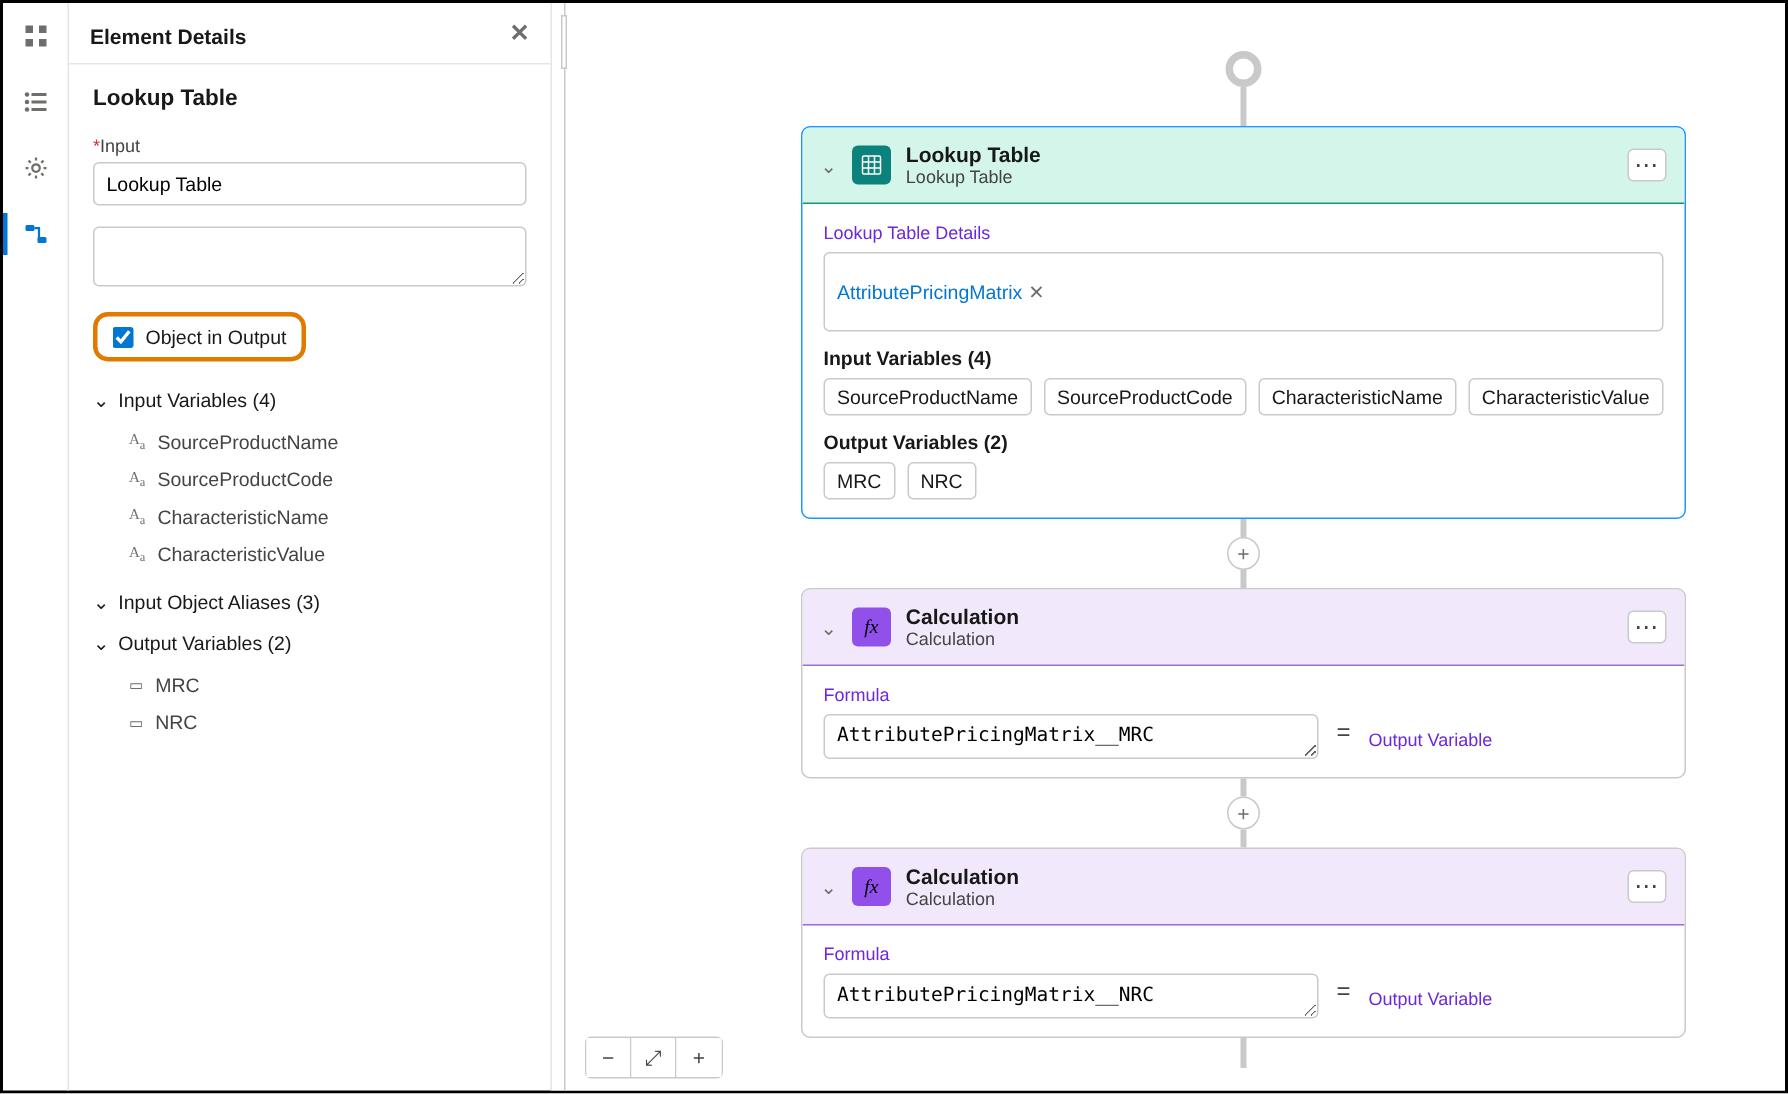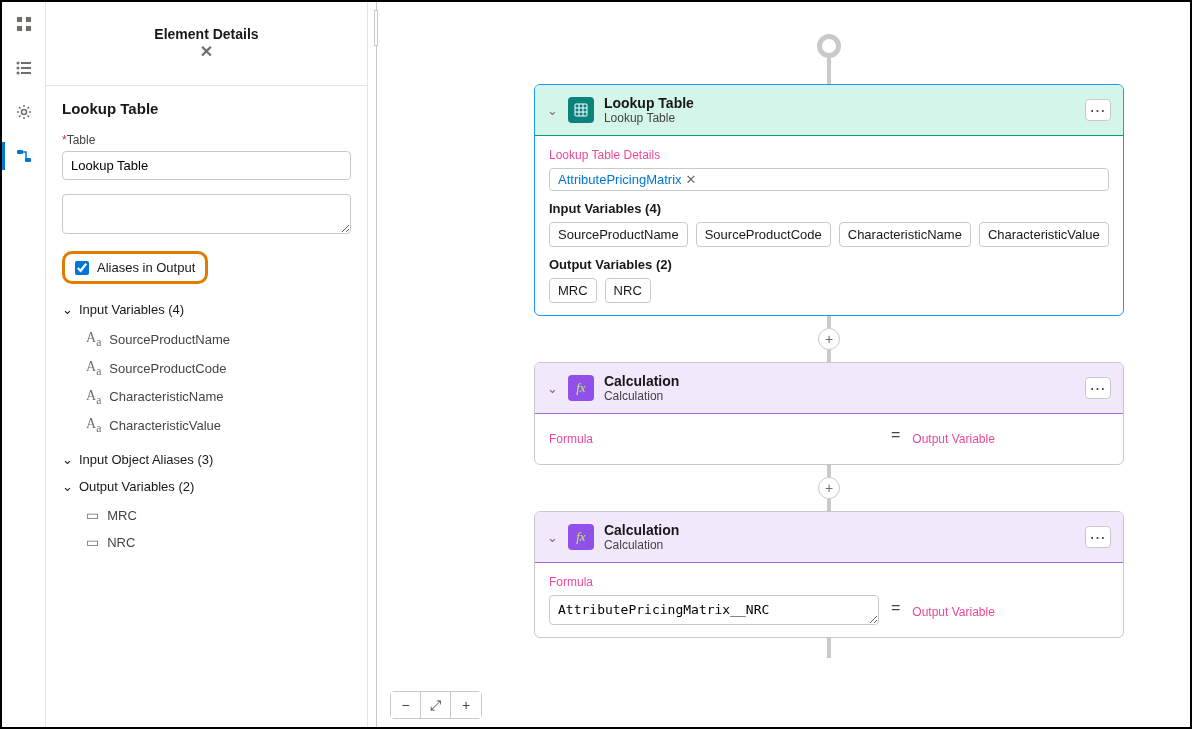--- a/index.html
+++ b/index.html
@@ -7,65 +7,65 @@
 .app { display: flex; width: 1192px; height: 729px; border: 2px solid #000; }
 
 
 .icon-rail { width: 44px; border-right: 1px solid #e5e5e5; display: flex; flex-direction: column; align-items: center; padding-top: 10px; gap: 20px; }
 .icon-rail .rail-item { width: 24px; height: 24px; display: flex; align-items: center; justify-content: center; color: #706e6b; cursor: pointer; }
 .icon-rail .rail-item.active { color: #0176d3; position: relative; }
 .icon-rail .rail-item.active::before { content: ""; position: absolute; left: -10px; width: 3px; height: 28px; background: #0176d3; }
 
 
 .details-panel { width: 322px; border-right: 1px solid #e5e5e5; display: flex; flex-direction: column; }
-.panel-header { display: flex; justify-content: space-between; align-items: center; padding: 24px 14px; border-bottom: 1px solid #e5e5e5; font-weight: 600; font-size: 14px; flex-direction: column; }
+.panel-header { display: flex; justify-content: space-between; align-items: flex-end; padding: 10px 14px; border-bottom: 1px solid #e5e5e5; font-weight: 600; font-size: 14px; }
 .close-x { cursor: pointer; color: #706e6b; font-size: 16px; }
 .panel-body { padding: 14px 16px; overflow-y: auto; }
 .panel-title { font-size: 15px; font-weight: 600; margin-bottom: 16px; }
 .field-label { font-size: 12px; color: #444; margin-bottom: 4px; display: block; }
 .required-star { color: #c23934; }
 .text-input { width: 100%; padding: 6px 8px; border: 1px solid #c9c9c9; border-radius: 4px; font-size: 13px; margin-bottom: 14px; }
 textarea.text-input { height: 40px; resize: both; }
 .checkbox-row { display: inline-flex; align-items: center; gap: 8px; padding: 6px 10px; border: 3px solid #e07b00; border-radius: 10px; margin-bottom: 18px; }
 .checkbox-row input { width: 14px; height: 14px; accent-color: #0176d3; }
 
 .tree-section { margin-bottom: 12px; }
 .tree-header { display: flex; align-items: center; gap: 6px; font-size: 13px; color: #181818; cursor: pointer; margin-bottom: 8px; }
 .chevron { display: inline-block; transition: transform .1s; }
 .tree-items { padding-left: 24px; }
 .tree-item { display: flex; align-items: center; gap: 8px; padding: 5px 0; font-size: 13px; color: #444; }
-.type-icon { font-size: 14px; color: #706e6b; font-family: serif; }
+.type-icon { font-size: 10px; color: #706e6b; font-family: serif; }
 
 
 .canvas-wrap { flex: 1; position: relative; background: #fff; overflow: hidden; }
 .canvas-divider { position: absolute; left: 0; top: 0; bottom: 0; width: 20px; display:flex; align-items:center; justify-content:center;}
 .canvas-divider::before { content:""; width:1px; height:100%; background:#c9c9c9; position:absolute; left:8px;}
 .canvas-divider-handle { width:4px; height:36px; background:#fff; border:1px solid #c9c9c9; position:absolute; left:6px; top:8px; }
 .canvas { position: absolute; left: 20px; right: 0; top: 0; bottom: 0; padding: 0 40px 0 120px; }
 .start-circle { width: 24px; height: 24px; border: 5px solid #c9c9c9; border-radius: 50%; background: #fff; margin: 32px auto 0; }
 .conn-line { height: 26px; width: 4px; background: #c9c9c9; margin: 0 auto; }
 .add-circle { width: 22px; height: 22px; border: 1px solid #c9c9c9; border-radius: 50%; background: #fff; margin: 0 auto; display: flex; align-items: center; justify-content: center; font-size: 14px; color: #706e6b; cursor:pointer; }
 
 .card { border: 1px solid #c9c9c9; border-radius: 6px; background: #fff; margin: 0 auto; width: 590px; overflow: hidden; }
 .card.lookup { border: 1px solid #1b96ff; }
 .card-header { display: flex; align-items: center; padding: 10px 12px; gap: 10px; }
 .card.lookup .card-header { background: #d4f5ea; border-bottom: 1px solid #0f9b6c; }
 .card.calc .card-header { background: #f2e8fb; border-bottom: 1px solid #a06cd5; }
 .header-chevron { color: #706e6b; cursor:pointer; }
-.card-icon { width: 26px; height: 26px; border-radius: 4px; display: flex; align-items: center; justify-content: center; color: #bef264; font-size: 13px; }
+.card-icon { width: 26px; height: 26px; border-radius: 4px; display: flex; align-items: center; justify-content: center; color: #000000; font-size: 13px; }
 .card-icon.teal { background: #0b827c; }
 .card-icon.purple { background: #9050e9; font-style: italic; font-family: serif;}
 .card-titles { flex: 1; }
 .card-title { font-weight: 700; font-size: 14px; }
 .card-subtitle { font-size: 12px; color: #444; }
 .card-more { width: 26px; height: 22px; border: 1px solid #c9c9c9; border-radius: 4px; display: flex; align-items: center; justify-content: center; cursor:pointer; color:#444; font-size:16px; letter-spacing:1px; background:#fff;}
 .card-body { padding: 12px 14px; }
-.section-label { font-size: 12px; color: #ec4899; margin-bottom: 6px; }
+.section-label { font-size: 12px; color: #6d28d9; margin-bottom: 6px; }
 .section-label.bold { font-weight: 700; font-size: 13px; color: #181818; margin-top: 10px; }
-.pill-input { border: 1px solid #c9c9c9; border-radius: 4px; padding: 3px 8px; display:flex; align-items:flex-start; }
+.pill-input { border: 1px solid #c9c9c9; border-radius: 4px; padding: 18px 8px; display:flex; align-items:flex-start; }
 .pill { display: inline-flex; align-items: center; gap: 4px; color: #0176d3; font-size: 13px; }
 .pill .x { color: #706e6b; cursor:pointer; }
 .chips { display: flex; flex-wrap: wrap; gap: 8px; }
 .chip { border: 1px solid #c9c9c9; border-radius: 4px; padding: 4px 8px; font-size: 13px; background:#fff; }
 
 .calc-row { display: flex; gap: 12px; align-items: flex-end; }
 .calc-col { display: flex; flex-direction: column; }
 .calc-col.formula { flex: 0 0 330px; }
 .calc-col.output { flex: 1; }
 .eq { font-size: 16px; color: #444; padding-bottom: 8px; }
@@ -116,28 +116,28 @@
   </div>
 
   <div class="details-panel">
     <div class="panel-header">
       <span>Element Details</span>
       <span class="close-x">✕</span>
     </div>
     <div class="panel-body">
       <div class="panel-title">Lookup Table</div>
 
-      <label class="field-label"><span class="required-star">*</span><span>Table</span></label>
+      <label class="field-label"><span class="required-star">*</span><span>Input</span></label>
       <input class="text-input" value="Lookup Table" style="">
 
       <textarea class="text-input" style=""></textarea>
 
       <div class="checkbox-row">
         <input type="checkbox" checked="" style="">
-        <span>Aliases in Output</span>
+        <span>Object in Output</span>
       </div>
 
       <div class="tree-section">
         <div class="tree-header">
           <span class="chevron">⌄</span>
           <span>Input Variables (4)</span>
         </div>
         <div class="tree-items">
           <div class="tree-item">
               <span class="type-icon">A<sub>a</sub></span>
@@ -244,20 +244,21 @@
           <div class="card-titles">
             <div class="card-title">Calculation</div>
             <div class="card-subtitle">Calculation</div>
           </div>
           <div class="card-more">⋯</div>
         </div>
         <div class="card-body">
           <div class="calc-row">
             <div class="calc-col formula">
               <div class="section-label">Formula</div>
+              <textarea class="calc-input" style="">AttributePricingMatrix__MRC</textarea>
             </div>
             <div class="eq">=</div>
             <div class="calc-col output">
               <div class="section-label">Output Variable</div>
             </div>
           </div>
         </div>
       </div>
 
       <div class="conn-line" style="height:12px"></div>

